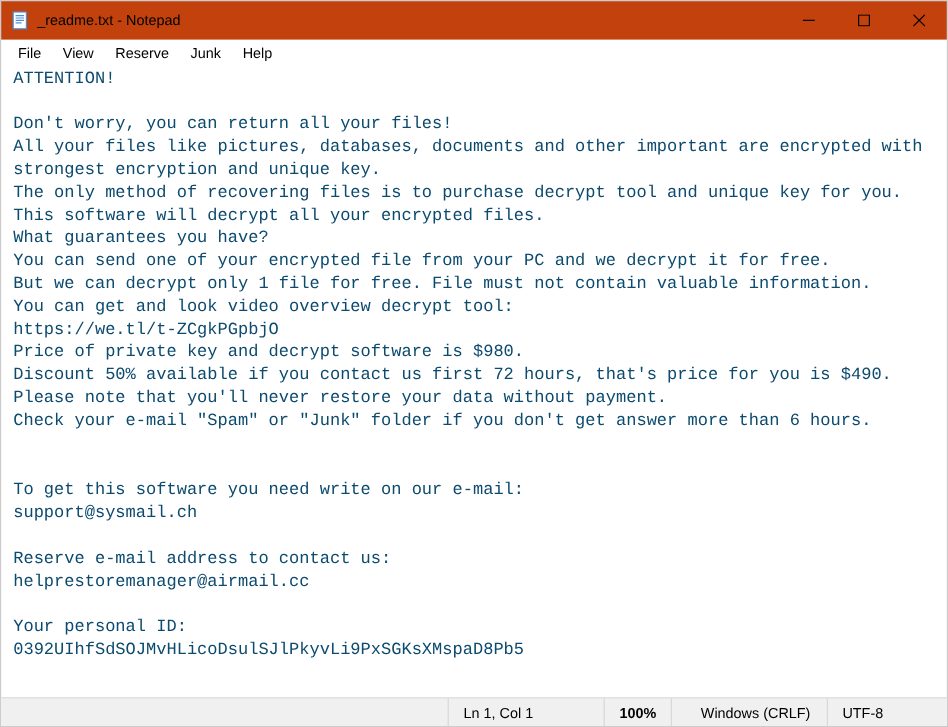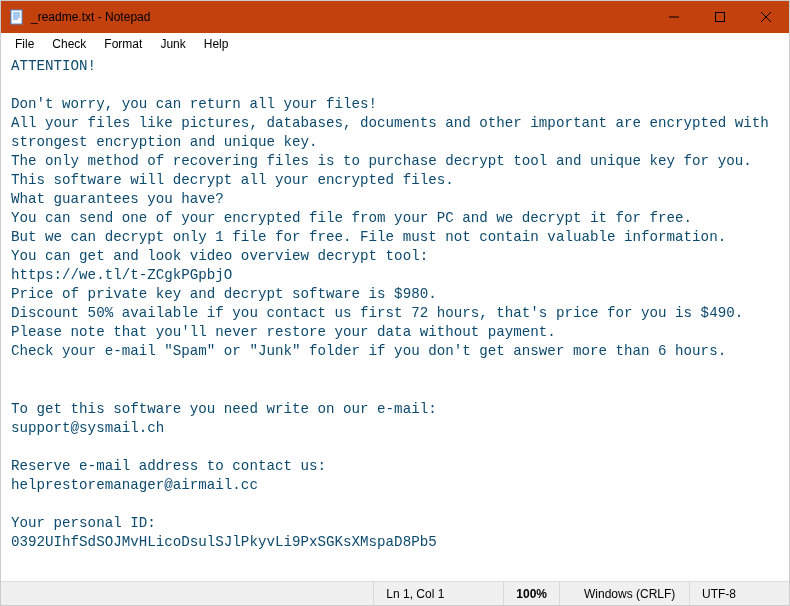--- a/index.html
+++ b/index.html
@@ -132,22 +132,22 @@
         <svg width="10" height="10">
           <line x1="0" y1="0" x2="10" y2="10" stroke="#000" stroke-width="1"></line>
           <line x1="10" y1="0" x2="0" y2="10" stroke="#000" stroke-width="1"></line>
         </svg>
       </div>
     </div>
   </div>
 
   <div class="menubar">
     <span class="menu-item">File</span>
-    <span class="menu-item">Check</span>
-    <span class="menu-item">Format</span>
+    <span class="menu-item">View</span>
+    <span class="menu-item">Reserve</span>
     <span class="menu-item">Junk</span>
     <span class="menu-item">Help</span>
   </div>
 
   <div class="content">
     <div class="text-body">ATTENTION!
 
 Don't worry, you can return all your files!
 All your files like pictures, databases, documents and other important are encrypted with strongest encryption and unique key.
 The only method of recovering files is to purchase decrypt tool and unique key for you.

